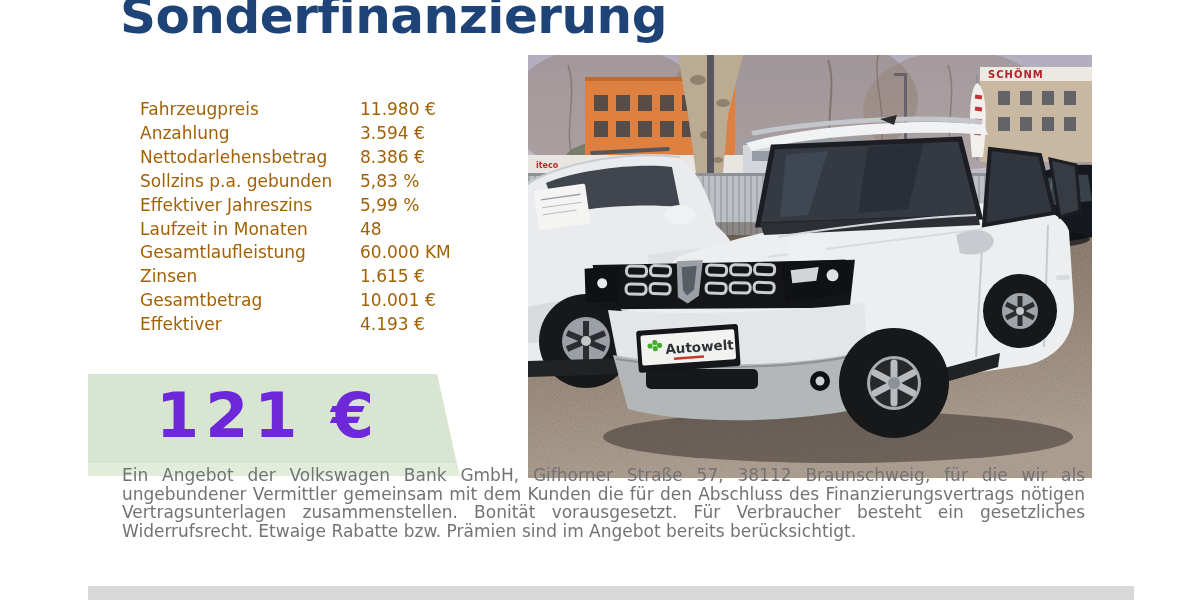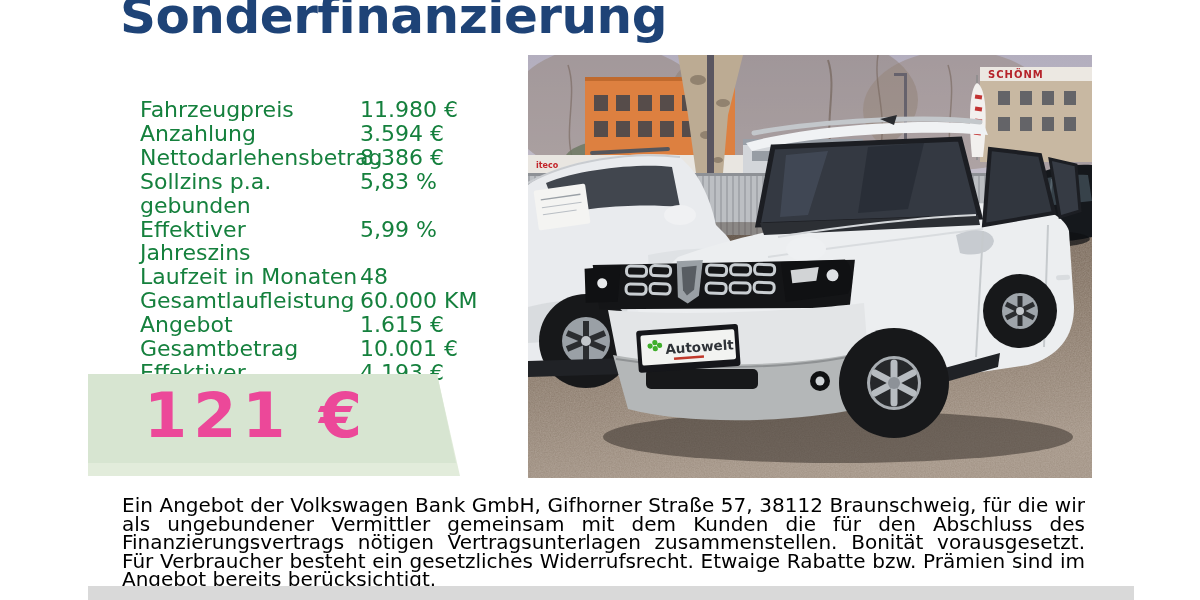--- a/index.html
+++ b/index.html
@@ -8,46 +8,46 @@
     font-family:"DejaVu Sans","Liberation Sans",sans-serif;color:#111;padding-left:39px;
   }
   
   .headline{
     position:absolute;left:120px;top:-9px;margin:0;
     font-size:50px;line-height:50px;font-weight:700;letter-spacing:-.5px;
     color:#1e4377;white-space:nowrap;
   }
   
   .finance-table{position:absolute;left:140px;top:98px;width:400px;}
-  .f-row{display:flex;line-height:23.9px;font-size:22px;color:#15803d;}
+  .f-row{display:flex;line-height:23.9px;font-size:17px;color:#a16207;}
   .f-label{width:220px;flex:0 0 220px;}
   .f-value{flex:1;}
   
   .price-back{
     position:absolute;left:88px;top:374px;width:372px;height:102px;
     background:#e2ecdb;
     clip-path:polygon(0 0,349px 0,372px 100%,0 100%);
   }
   .price-front{
     position:absolute;left:88px;top:374px;width:368px;height:89px;
     background:#d7e5d1;
     clip-path:polygon(0 0,349px 0,368px 100%,0 100%);
   }
   .price-text{
-    position:absolute;left:144px;top:381px;margin:0;
+    position:absolute;left:156px;top:381px;margin:0;
     font-size:62px;line-height:70px;font-weight:800;letter-spacing:6px;
-    color:#ec4899;white-space:nowrap;
+    color:#6d28d9;white-space:nowrap;
   }
   
   .photo{position:absolute;left:528px;top:55px;width:564px;height:423px;overflow:hidden;}
   .photo svg{display:block;}
   
   .disclaimer{
-    position:absolute;left:122px;top:496px;width:963px;margin:0;
-    font-size:20px;line-height:18.6px;color:#000000;text-align:justify;
+    position:absolute;left:122px;top:466px;width:963px;margin:0;
+    font-size:17px;line-height:18.6px;color:#737373;text-align:justify;
   }
   
   .footer-bar{position:absolute;left:88px;top:586px;width:1046px;height:14px;background:#d9d9d9;}
 </style>
 </head>
 <body>
 
 <div class="canvas">
 
   <h1 class="headline">Sonderfinanzierung</h1>
@@ -75,21 +75,21 @@
     </div>
     <div class="f-row">
       <span class="f-label">Laufzeit in Monaten</span>
       <span class="f-value">48</span>
     </div>
     <div class="f-row">
       <span class="f-label">Gesamtlaufleistung</span>
       <span class="f-value">60.000 KM</span>
     </div>
     <div class="f-row">
-      <span class="f-label">Angebot</span>
+      <span class="f-label">Zinsen</span>
       <span class="f-value">1.615 €</span>
     </div>
     <div class="f-row">
       <span class="f-label">Gesamtbetrag</span>
       <span class="f-value">10.001 €</span>
     </div>
     <div class="f-row">
       <span class="f-label">Effektiver</span>
       <span class="f-value">4.193 €</span>
     </div>

